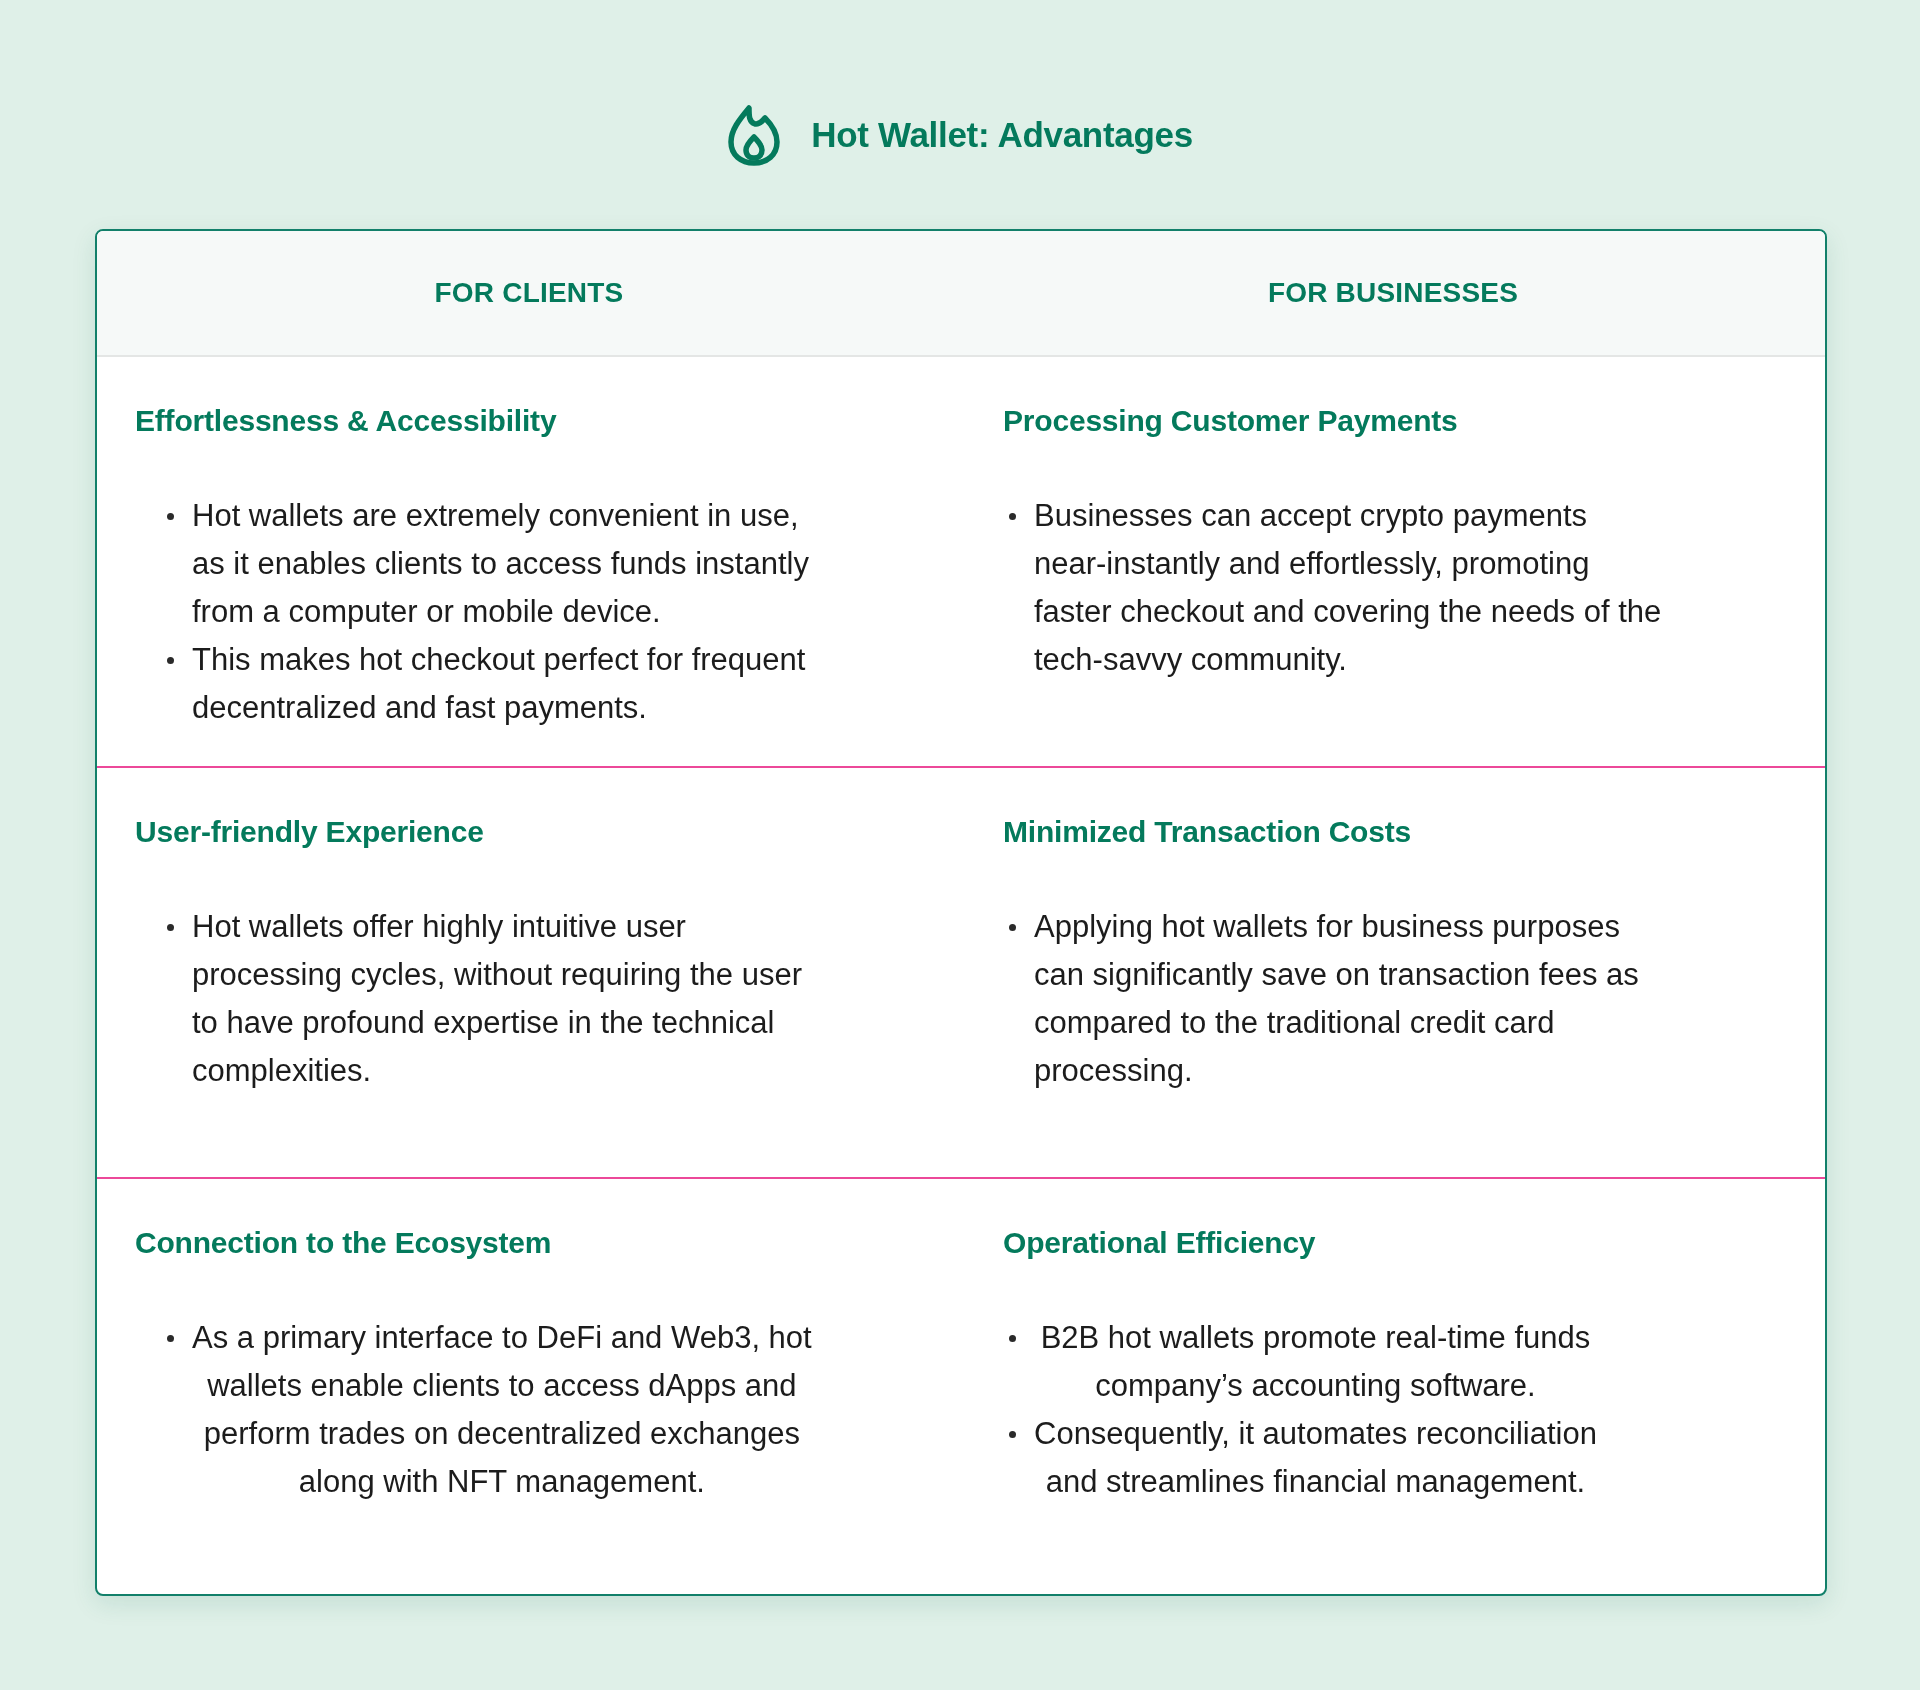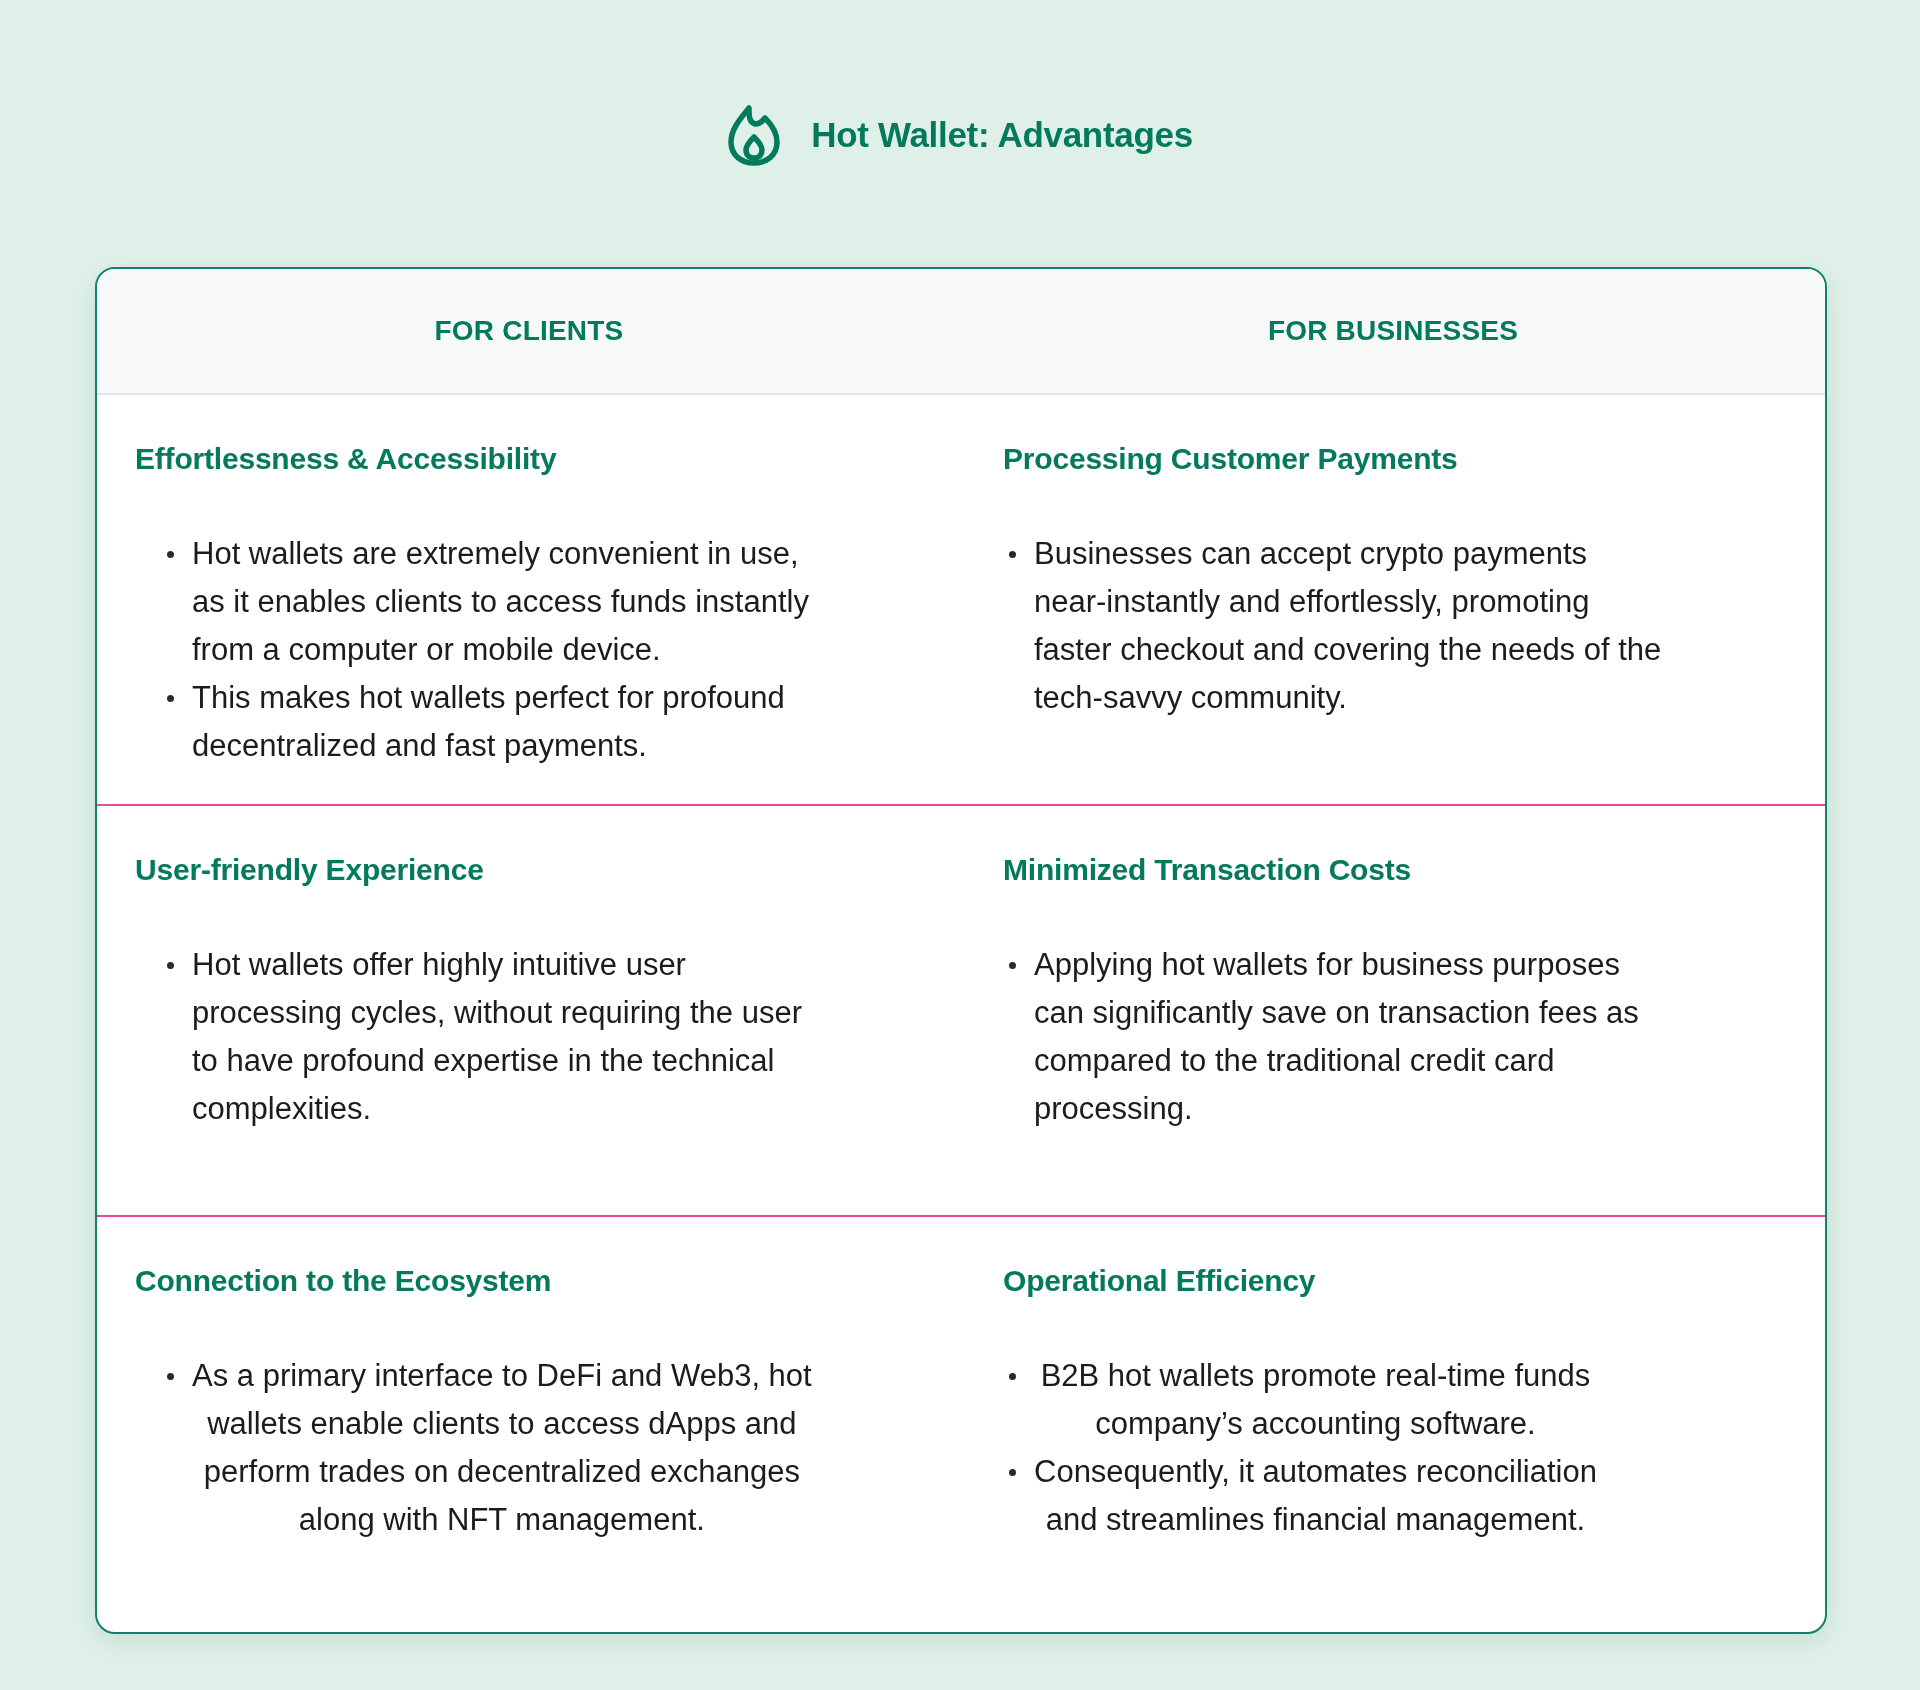--- a/index.html
+++ b/index.html
@@ -38,24 +38,23 @@
     line-height: 70px;
   }
   .card {
     position: absolute;
     left: 95px;
     top: 229px;
     width: 1728px;
     height: 1363px;
     background: #ffffff;
     border: 2px solid #12806a;
-    border-radius: 20px;
+    border-radius: 8px;
     overflow: hidden;
     box-shadow: 0 8px 24px rgba(20, 110, 80, 0.12);
-    margin-top: 38px;
   }
   .card-head {
     height: 124px;
     background: #f6f9f8;
     border-bottom: 2px solid #e4e6e5;
     display: flex;
   }
   .col-head {
     width: 50%;
     display: flex;
@@ -146,21 +145,21 @@
       <div class="cell-title">Effortlessness &amp; Accessibility</div>
       <ul class="bullets">
         <li class="bullet">
           <span class="bullet-dot"></span>
           <span class="line">Hot wallets are extremely convenient in use,</span>
           <span class="line">as it enables clients to access funds instantly</span>
           <span class="line">from a computer or mobile device.</span>
         </li>
         <li class="bullet">
           <span class="bullet-dot"></span>
-          <span class="line">This makes hot wallets perfect for profound</span>
+          <span class="line">This makes hot checkout perfect for frequent</span>
           <span class="line">decentralized and fast payments.</span>
         </li>
       </ul>
     </div>
     <div class="cell right">
       <div class="cell-title">Processing Customer Payments</div>
       <ul class="bullets">
         <li class="bullet">
           <span class="bullet-dot"></span>
           <span class="line">Businesses can accept crypto payments</span>

